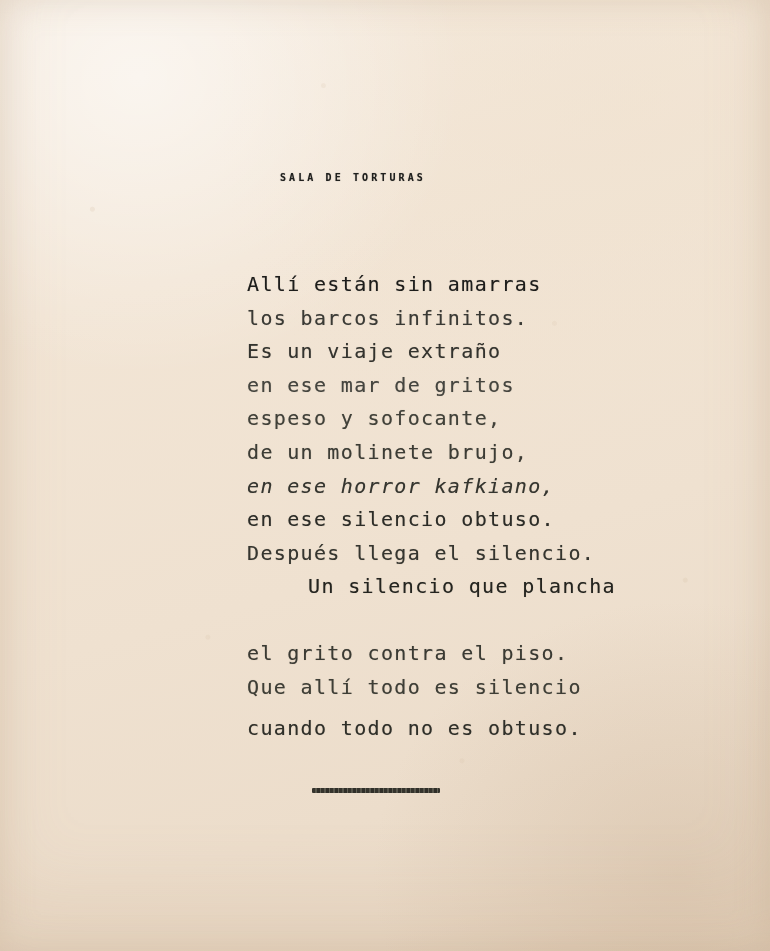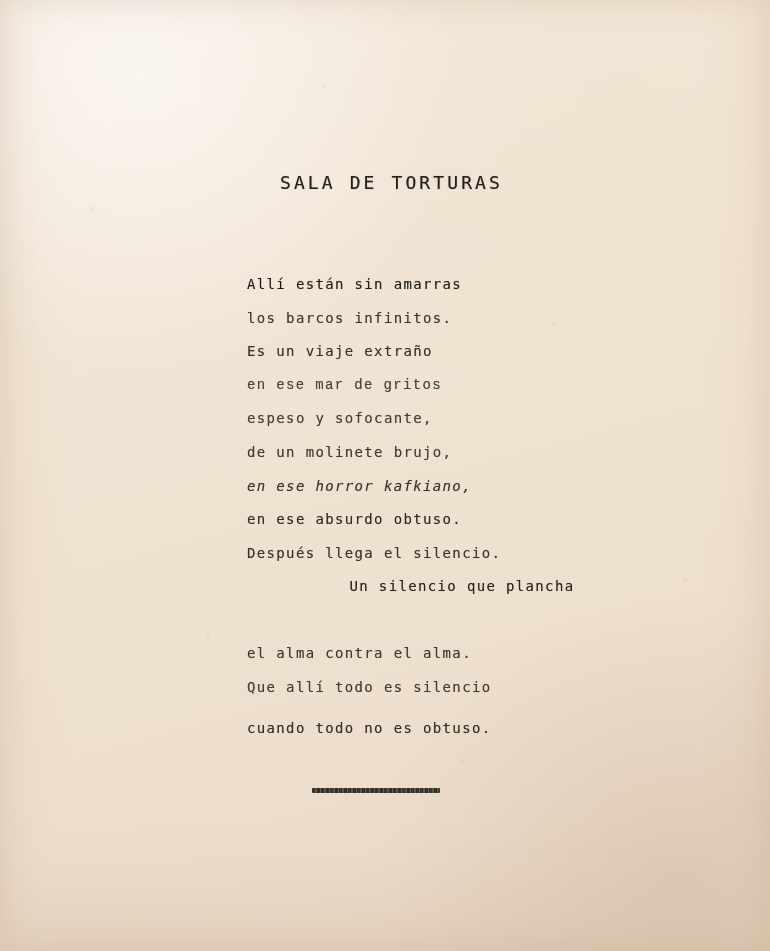--- a/index.html
+++ b/index.html
@@ -51,46 +51,46 @@
     position: absolute;
     left: 0;
     top: 0;
     width: 770px;
     height: 951px;
   }
   .poem-title {
     position: absolute;
     left: 280px;
     top: 172px;
-    font-size: 18px;
+    font-size: 10px;
     letter-spacing: 3.1px;
     color: #20201e;
     white-space: pre;
-    font-weight: 400;
+    font-weight: 700;
     text-shadow: 0 0 1px rgba(30,30,28,0.45);
   }
   .poem-body {
     position: absolute;
     left: 247px;
     top: 268px;
     width: 430px;
   }
   .poem-line {
-    font-size: 14px;
+    font-size: 20px;
     line-height: 33.6px;
     letter-spacing: 1.35px;
     color: #2a2a27;
     white-space: pre;
     text-shadow: 0 0 0.7px rgba(40,40,36,0.4);
   }
   
   .poem-line:nth-child(1)  { color: #1d1d1b; }
   .poem-line:nth-child(2)  { color: #3a3a35; }
   .poem-line:nth-child(3)  { color: #33332e; }
-  .poem-line:nth-child(4)  { color: #45453f; font-family: Liberation Mono, monospace; }
+  .poem-line:nth-child(4)  { color: #45453f; }
   .poem-line:nth-child(5)  { color: #414139; }
   .poem-line:nth-child(6)  { color: #3c3c35; }
   .poem-line:nth-child(7)  { color: #35352f; font-style: italic; }
   .poem-line:nth-child(8)  { color: #2c2c27; }
   .poem-line:nth-child(9)  { color: #35352f; }
   .poem-line:nth-child(10) { color: #24241f; text-align: center; }
   .poem-line:nth-child(11) { color: #3a3a33; margin-top: 33px; }
   .poem-line:nth-child(12) { color: #3e3e36; }
   .poem-line:nth-child(13) { color: #2f2f29; margin-top: 8px; }
   .poem-line:nth-child(14) { color: #2b2b25; }
@@ -121,24 +121,24 @@
     <div class="poem-title">SALA DE TORTURAS</div>
 
     <div class="poem-body">
       <div class="poem-line">Allí están sin amarras</div>
       <div class="poem-line">los barcos infinitos.</div>
       <div class="poem-line">Es un viaje extraño</div>
       <div class="poem-line">en ese mar de gritos</div>
       <div class="poem-line">espeso y sofocante,</div>
       <div class="poem-line">de un molinete brujo,</div>
       <div class="poem-line">en ese horror kafkiano,</div>
-      <div class="poem-line">en ese absurdo obtuso.</div>
+      <div class="poem-line">en ese silencio obtuso.</div>
       <div class="poem-line">Después llega el silencio.</div>
       <div class="poem-line">Un silencio que plancha</div>
-      <div class="poem-line">el alma contra el alma.</div>
+      <div class="poem-line">el grito contra el piso.</div>
       <div class="poem-line">Que allí todo es silencio</div>
       <div class="poem-line">cuando todo no es obtuso.</div>
     </div>
 
     <div class="divider"></div>
   </div>
 
   <div class="edge-shade"></div>
 </div>
 

